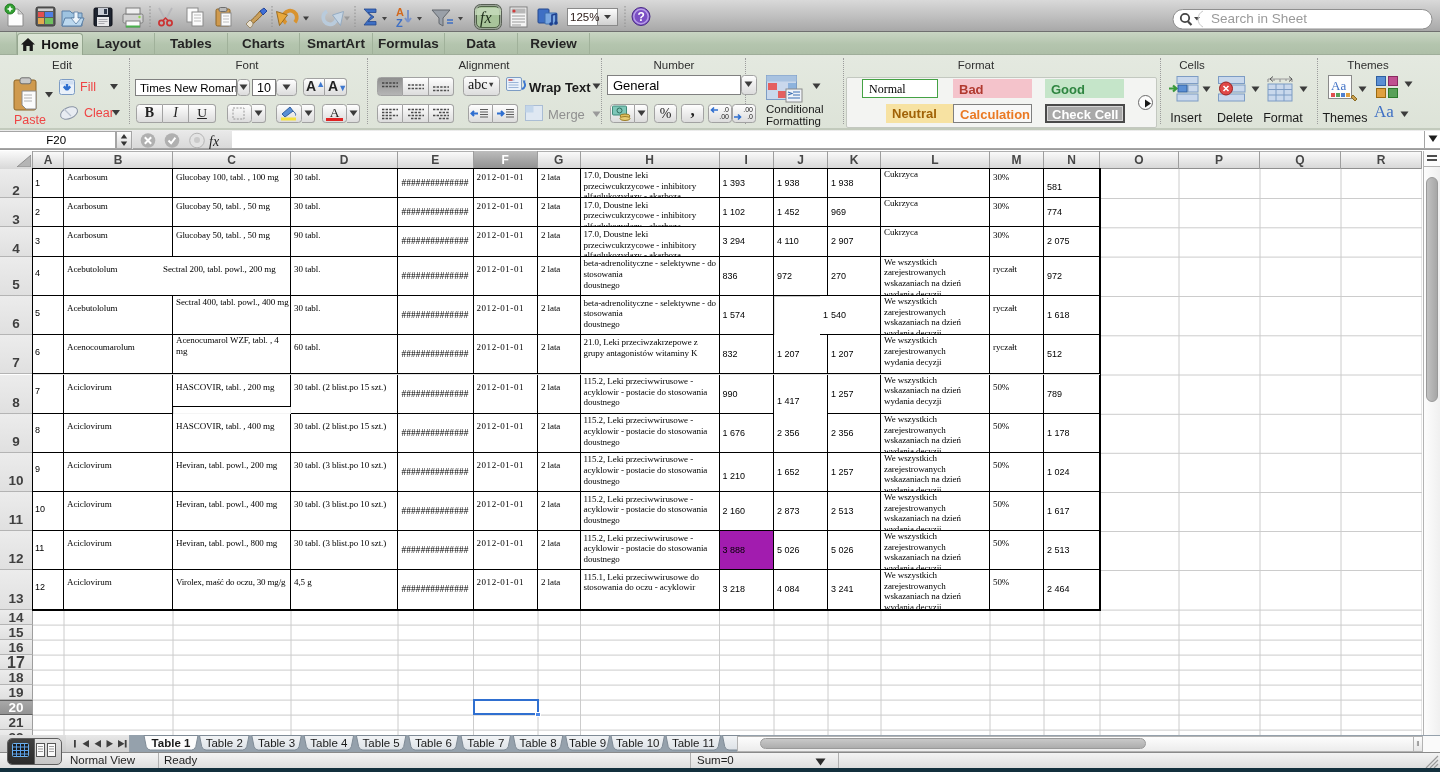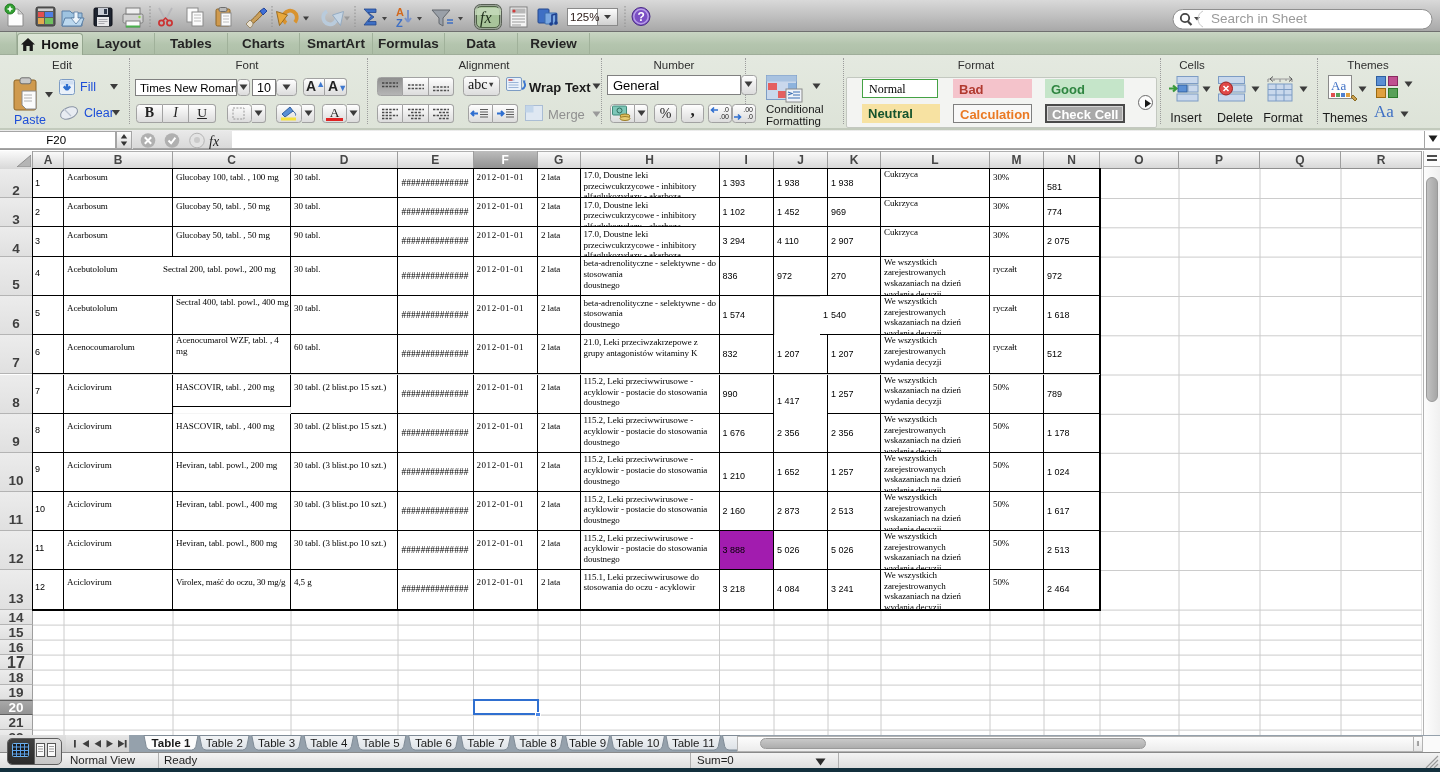--- a/index.html
+++ b/index.html
@@ -136,21 +136,21 @@
 <div style="position:absolute;left:445.5px;top:32.8px;width:72.0px;height:22.2px;border-right:1px solid #a0b19a;display:flex;align-items:center;justify-content:center;font-size:13.5px;font-weight:bold;color:#252525">Data</div>
 <div style="position:absolute;left:518px;top:32.8px;width:72px;height:22.2px;border-right:1px solid #a0b19a;display:flex;align-items:center;justify-content:center;font-size:13.5px;font-weight:bold;color:#252525">Review</div>
 <div style="position:absolute;left:0px;top:32px;width:17px;height:22px;border-right:1px solid #a2b29c"></div>
 <div style="position:absolute;left:0px;top:55px;width:1440px;height:74.5px;background:linear-gradient(#e4e9e0,#dde3d8);border-bottom:1px solid #b9bfb4"></div>
 <div style="position:absolute;left:0px;top:128.2px;width:1440px;height:1.6px;background:#c2cabc"></div>
 <div style="position:absolute;left:0;top:55px;width:1440px;height:74px;font-family:'Liberation Sans',sans-serif">
 <style>
 .glbl{position:absolute;top:3.5px;font-size:11.5px;color:#2f2f2f;text-align:center;transform:translateX(-50%)}
 .rsep{position:absolute;top:3px;height:66px;border-left:1px dotted #9c9c9c}
 .rbtn{position:absolute;background:linear-gradient(#fefefe,#dcdcdc);border:1px solid #a2a2a2;border-radius:3.5px}
-.rtxt{position:absolute;font-size:12.5px;color:#1d4ed8}
+.rtxt{position:absolute;font-size:12.5px;color:#ef4444}
 </style>
 <div class="glbl" style="left:62px">Edit</div>
 <div class="glbl" style="left:247px">Font</div>
 <div class="glbl" style="left:484px">Alignment</div>
 <div class="glbl" style="left:674px">Number</div>
 <div class="glbl" style="left:976px">Format</div>
 <div class="glbl" style="left:1192px">Cells</div>
 <div class="glbl" style="left:1368px">Themes</div>
 <div class="rsep" style="left:129px"></div>
 <div class="rsep" style="left:367px"></div>
@@ -329,21 +329,21 @@
 </svg>
 <svg width="9" height="7" style="position:absolute;left:812px;top:28px" viewBox="0 0 9 7">
       <path d="M0.5 0.5 h8 l-4 5.5 z" fill="#3b3b3b"></path>
     </svg>
 <div style="position:absolute;left:766px;top:48px;font-size:11.5px;color:#1a1a1a;line-height:12px">Conditional<br>Formatting</div>
 
 <div style="position:absolute;left:846px;top:22px;width:311px;height:51px;background:#f3f4f2;border:1px solid #c3c8c0;border-radius:2px"></div>
 <div style="position:absolute;left:862px;top:24px;width:76px;height:19px;background:#fff;border:1.6px solid #44a244;font-family:'Liberation Serif',serif;font-size:12px;color:#000;padding:2px 0 0 6px">Normal</div>
 <div style="position:absolute;left:953px;top:24px;width:79px;height:19px;background:#f4c3cb;font-size:13px;font-weight:bold;color:#b13a30;padding:2.5px 0 0 6px">Bad</div>
 <div style="position:absolute;left:1045px;top:24px;width:79px;height:19px;background:#c5e5c9;font-size:13px;font-weight:bold;color:#2e8540;padding:2.5px 0 0 6px">Good</div>
-<div style="position:absolute;left:862px;top:48.5px;width:78px;height:19px;background:#f7e2a2;font-size:13px;font-weight:bold;color:#14532d;padding:2.5px 0 0 6px">Neutral</div>
+<div style="position:absolute;left:886px;top:48.5px;width:78px;height:19px;background:#f7e2a2;font-size:13px;font-weight:bold;color:#a16207;padding:2.5px 0 0 6px">Neutral</div>
 <div style="position:absolute;left:953px;top:48.5px;width:79px;height:19px;background:#f8f8f8;border:1.4px solid #7f7f7f;font-size:13px;font-weight:bold;color:#ea7a25;padding:2px 0 0 6px">Calculation</div>
 <div style="position:absolute;left:1045px;top:48.5px;width:80px;height:19.5px;background:#a9a9a9;border:2px solid #4a4a4a;box-shadow:inset 0 0 0 1px #d5d5d5;font-size:13px;font-weight:bold;color:#fff;padding:1.5px 0 0 5px">Check Cell</div>
 <div style="position:absolute;left:1138px;top:40px;width:15px;height:15px;border-radius:50%;background:#fdfdfd;border:1.4px solid #6a6a6a"></div>
 <svg width="8" height="9" style="position:absolute;left:1144px;top:44px" viewBox="0 0 8 9">
       <path d="M1 0.5 l6 4 -6 4 z" fill="#1a1a1a"></path>
     </svg>
 
 <svg width="30" height="26" style="position:absolute;left:1169px;top:21px">
 <g fill="#c9d8ec" stroke="#7d9cc4">
         <rect x="8" y="0.5" width="21" height="7"></rect>

